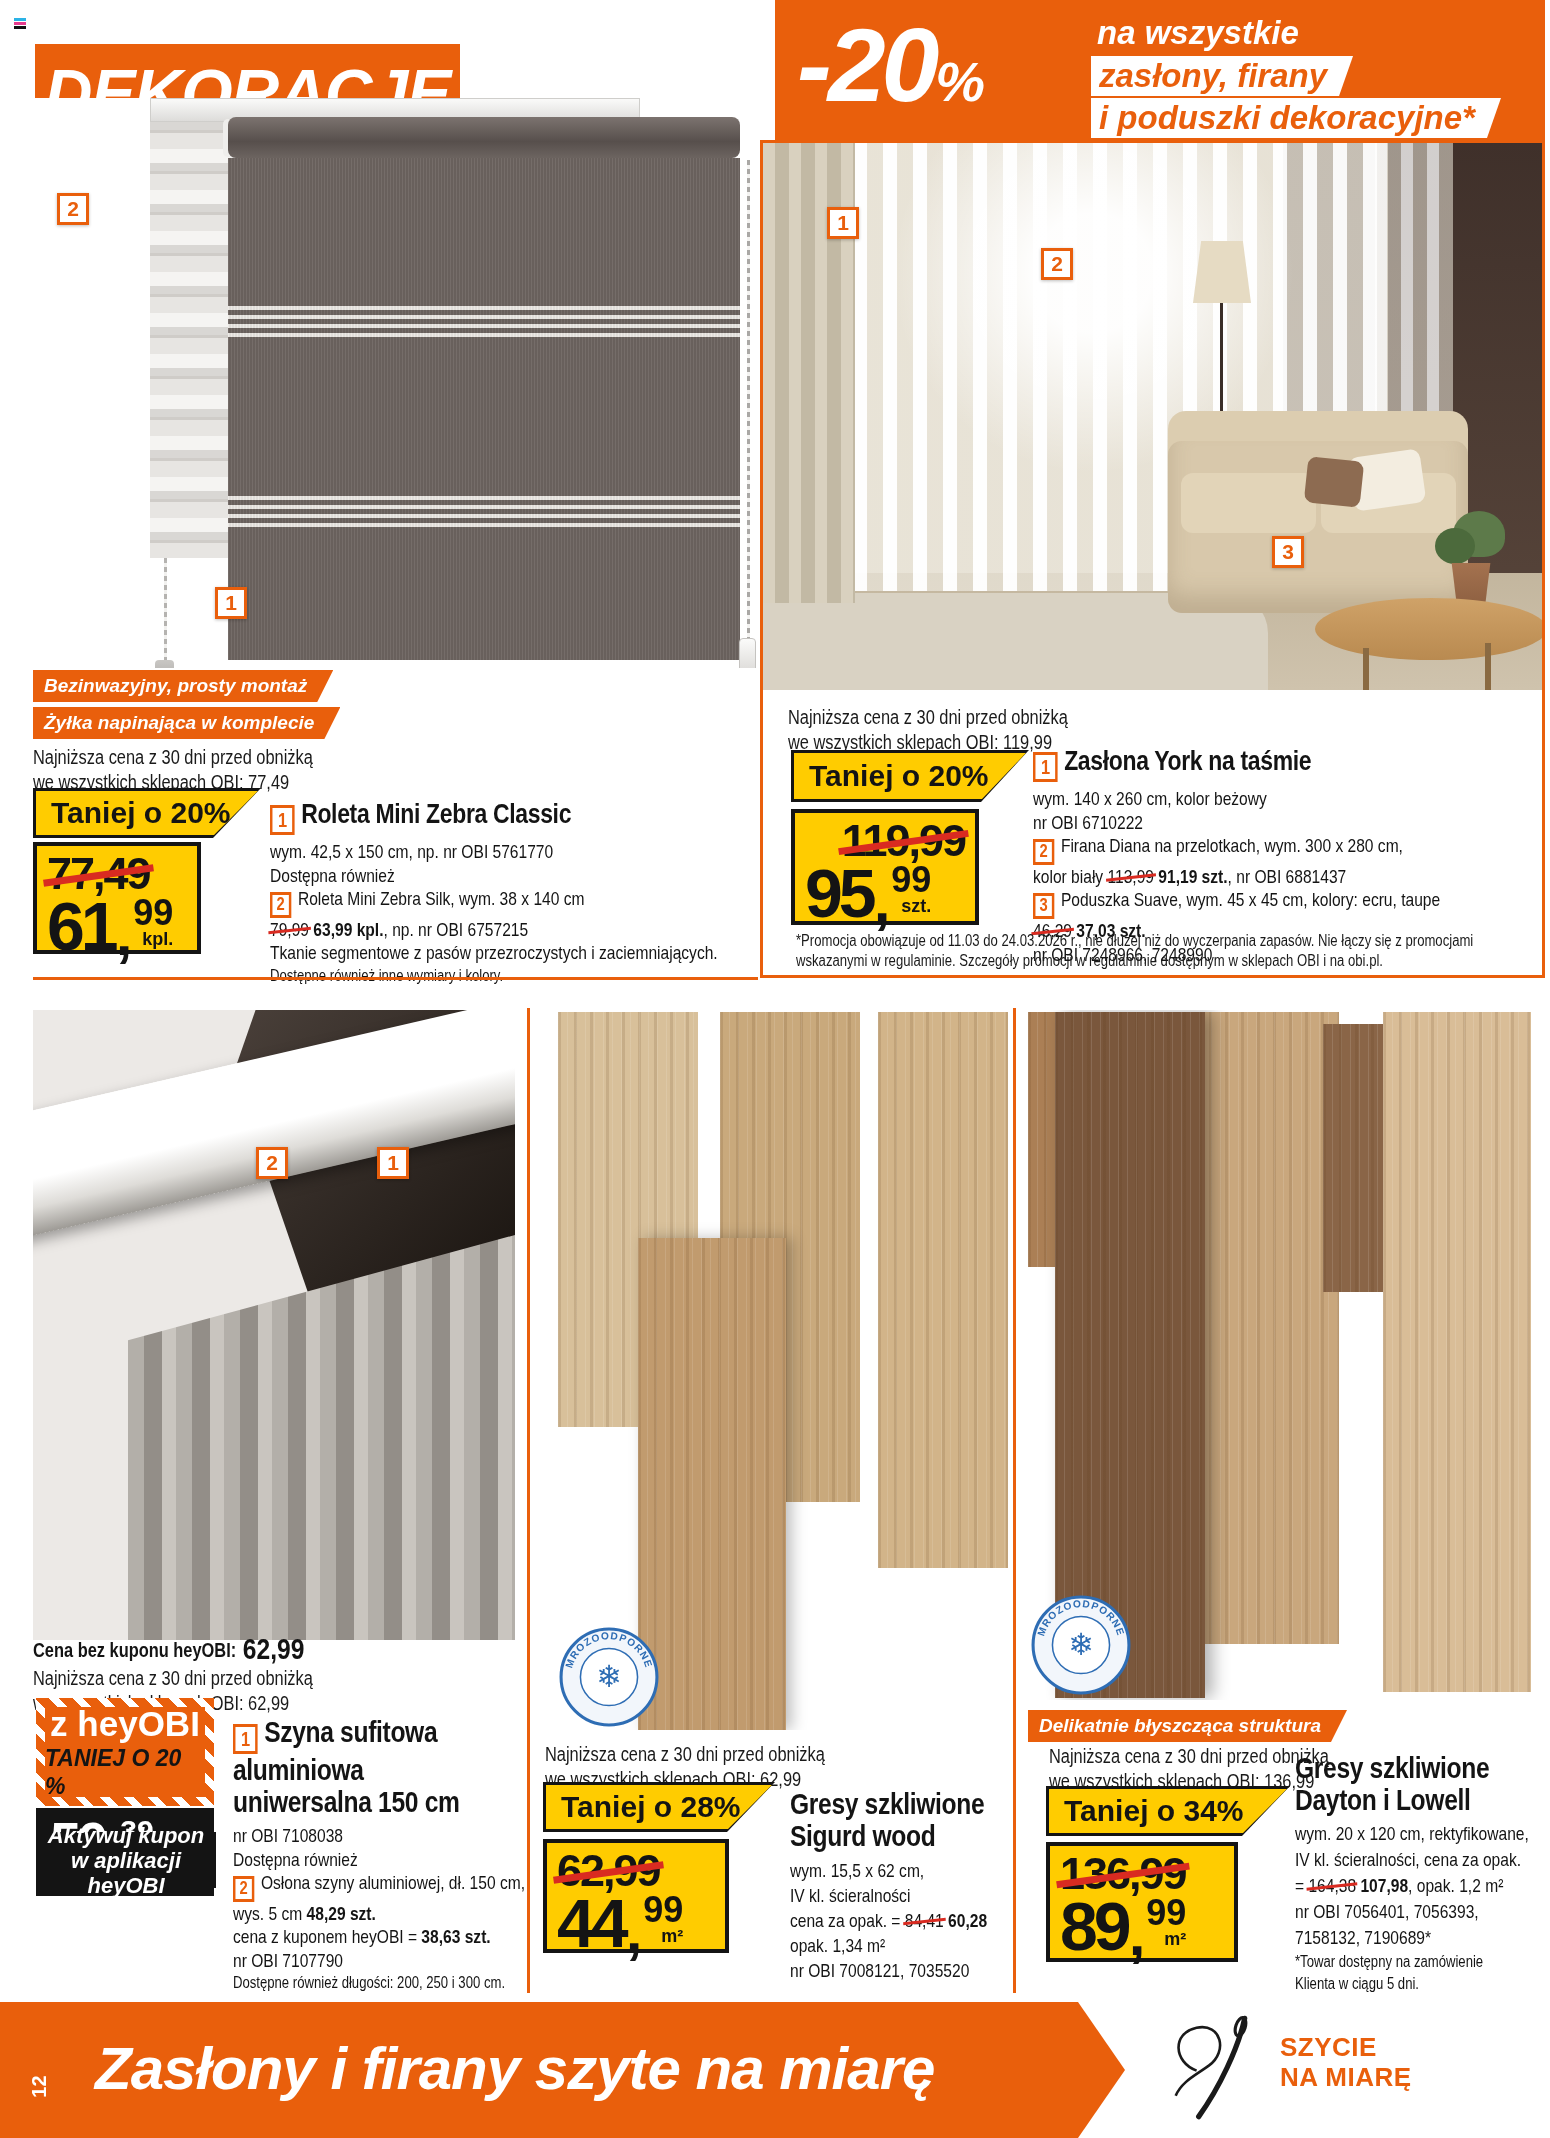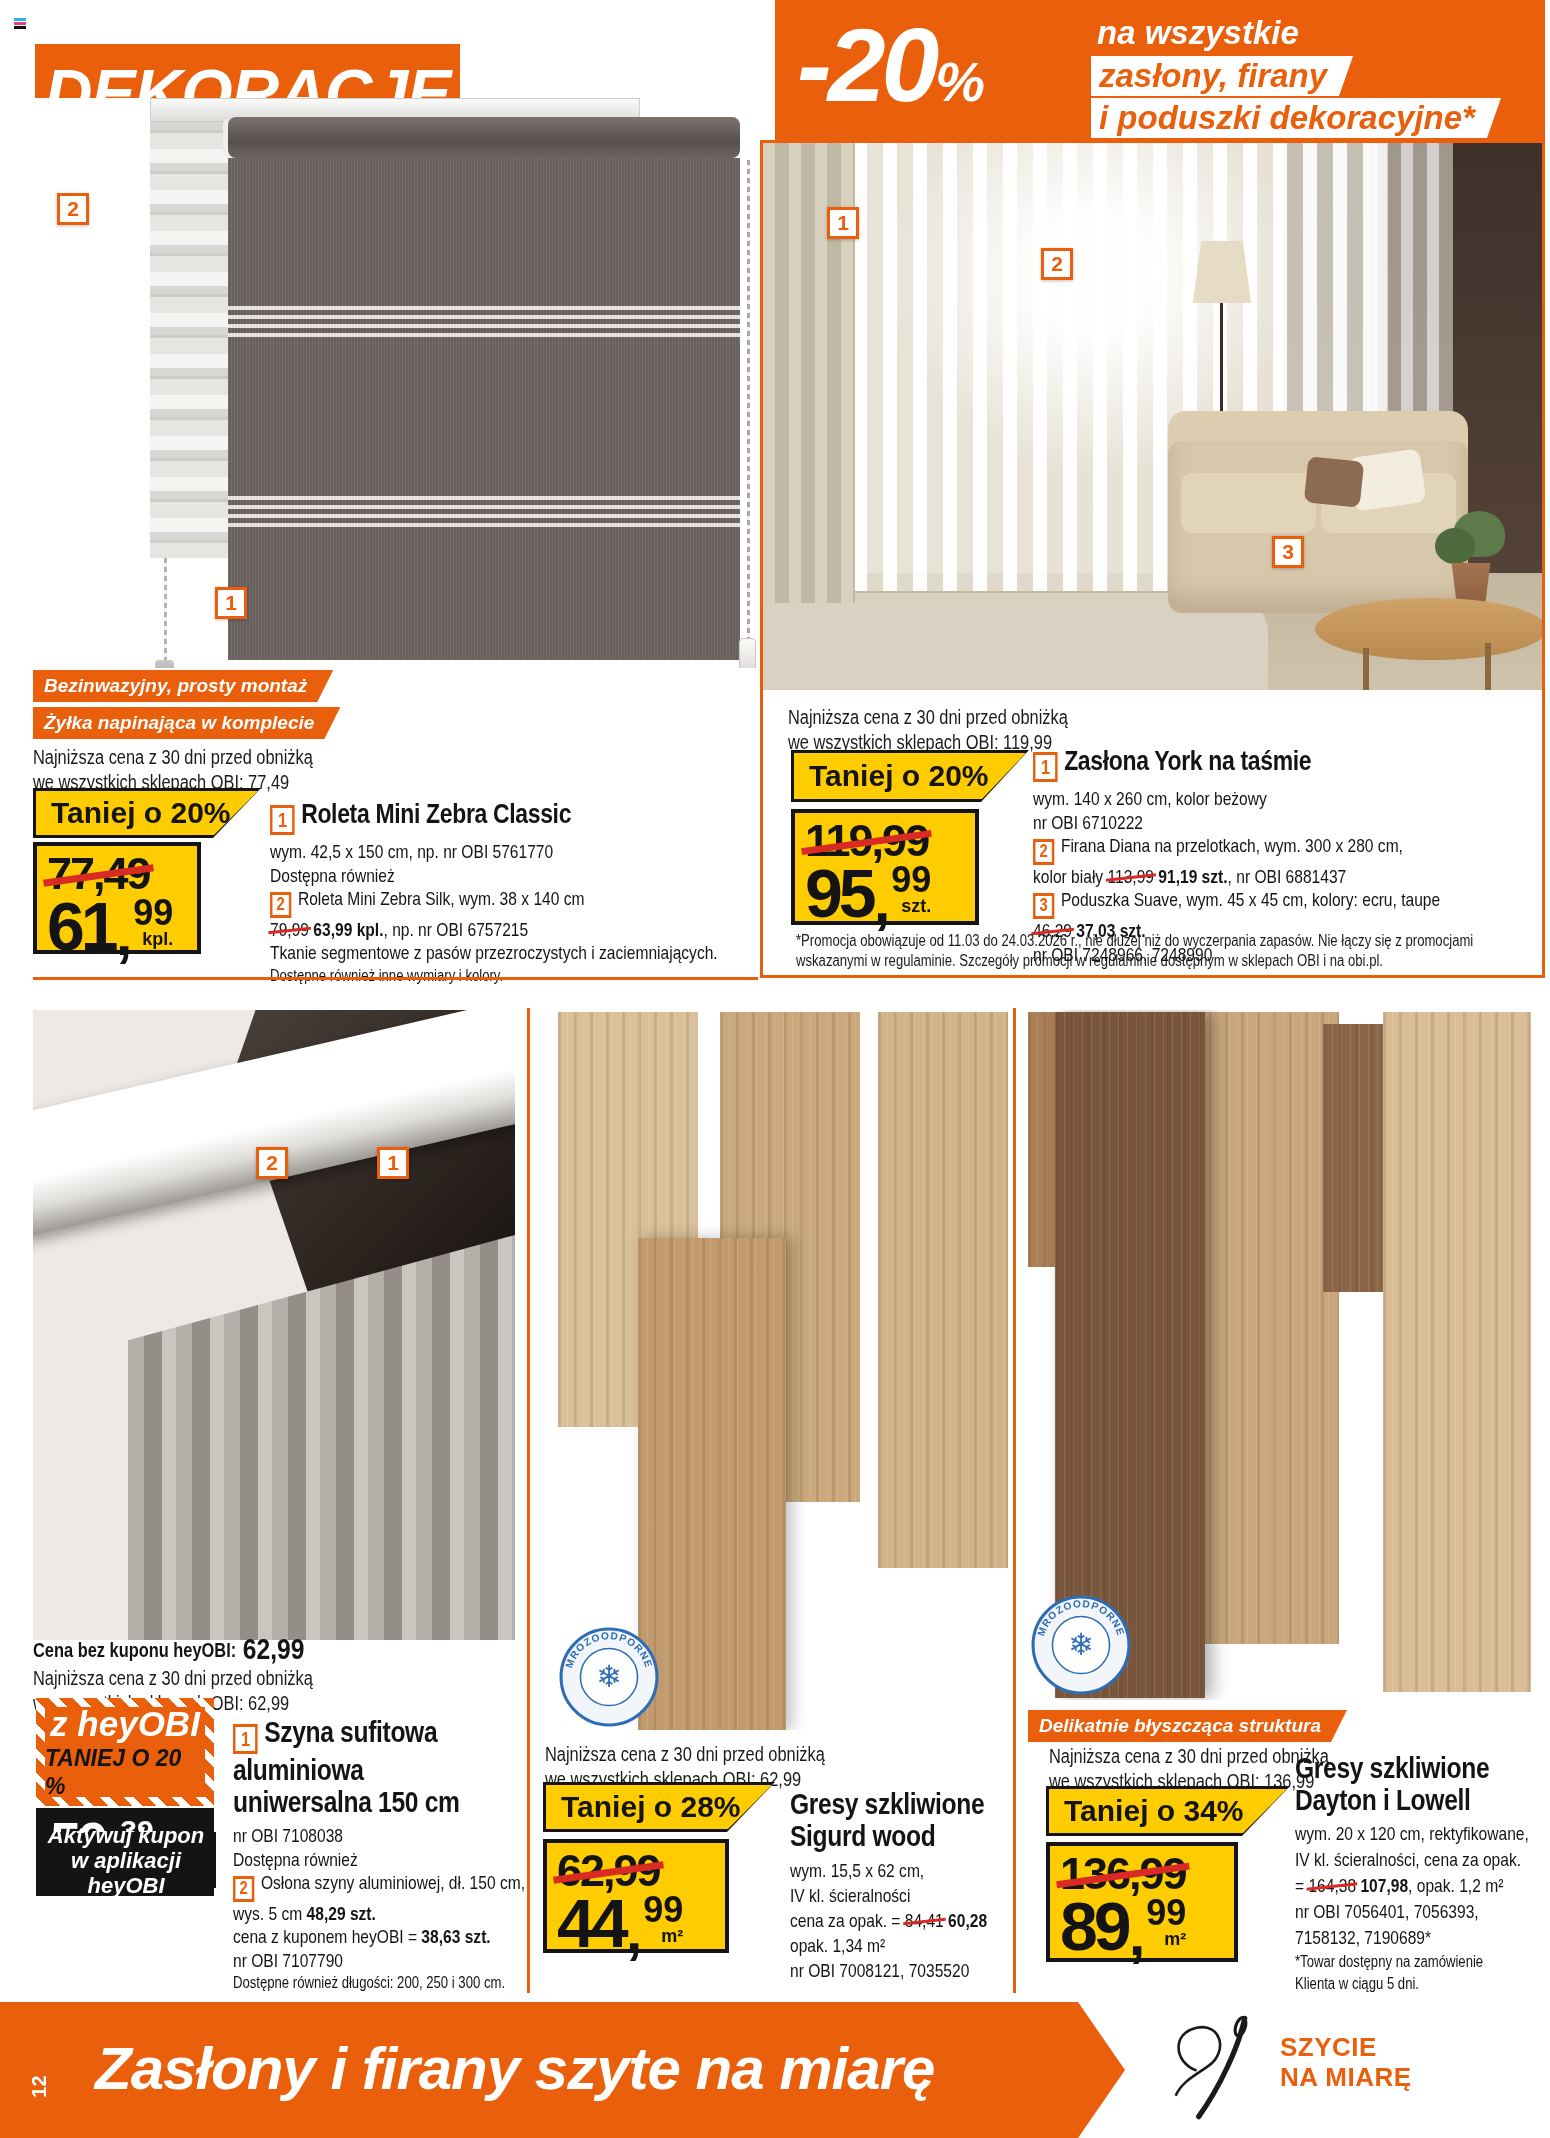--- a/index.html
+++ b/index.html
@@ -66,21 +66,21 @@
     margin-right:8px; vertical-align:-5px;}
   .chip.big{width:30px; height:30px; font-size:20px; vertical-align:-4px;}
   .mk{position:absolute; width:32px; height:32px; background:#fff; border:3px solid var(--orange);
     color:var(--orange); font-weight:700; font-size:21px; display:flex; align-items:center; justify-content:center;
     box-shadow:0 1px 3px rgba(0,0,0,.25);}
 
   
   .hey{background:repeating-linear-gradient(45deg,#fff 0 7px,var(--orange) 7px 17px); padding:9px;}
   .hey .inner{background:var(--orange); width:100%; height:100%; display:flex; flex-direction:column;
     align-items:center; justify-content:center;}
-  .hey .l1{color:#fff; font-weight:800; font-style:italic; font-size:35px; line-height:40px;}
+  .hey .l1{color:#fff; font-weight:800; font-size:35px; line-height:40px;}
   .hey .l2{color:var(--ink); font-weight:800; font-style:italic; font-size:23px; line-height:28px;}
   .btn{background:var(--ink); color:#fff; font-weight:700; font-style:italic; font-size:22px; line-height:25px;
     display:flex; flex-direction:column; align-items:center; justify-content:center; text-align:center;}
   .coupon{display:flex; align-items:flex-end; gap:8px; white-space:nowrap;}
   .coupon .lab{font-size:20px; font-weight:700;}
   .coupon .val{font-size:30px; font-weight:800; line-height:26px;}
 
   
   .divider-h{background:var(--orange); height:3px;}
   .divider-v{background:var(--orange); width:3px;}
@@ -220,21 +220,21 @@
       </div>
   </div>
 
   <div class="abs legal cond" style="left:25px; top:562px;">
     <div>Najniższa cena z 30 dni przed obniżką</div>
       <div>we wszystkich sklepach OBI: 119,99</div>
   </div>
   <div class="abs flag" style="left:28px; top:607px; width:238px; height:52px;">
     <div>Taniej o 20%</div>
   </div>
-  <div class="abs pricebox" style="left:28px; top:666px; width:188px; height:116px;">
+  <div class="abs pricebox" style="left:28px; top:666px; width:188px; height:116px;text-align:right;">
     <div><span class="old">119,99</span></div>
     <div class="new">
       <span class="int">95</span>
         <span class="comma">,</span>
       <span class="frac">
           <span class="dec">99</span>
           <span class="unit">szt.</span>
         </span>
     </div>
   </div>

